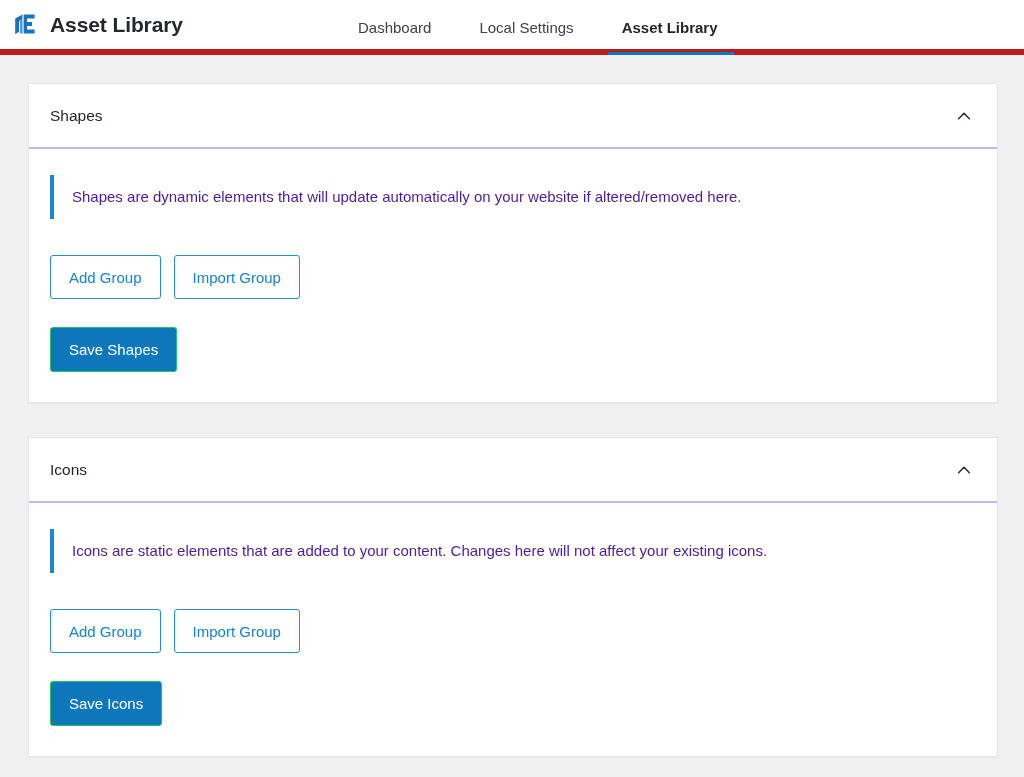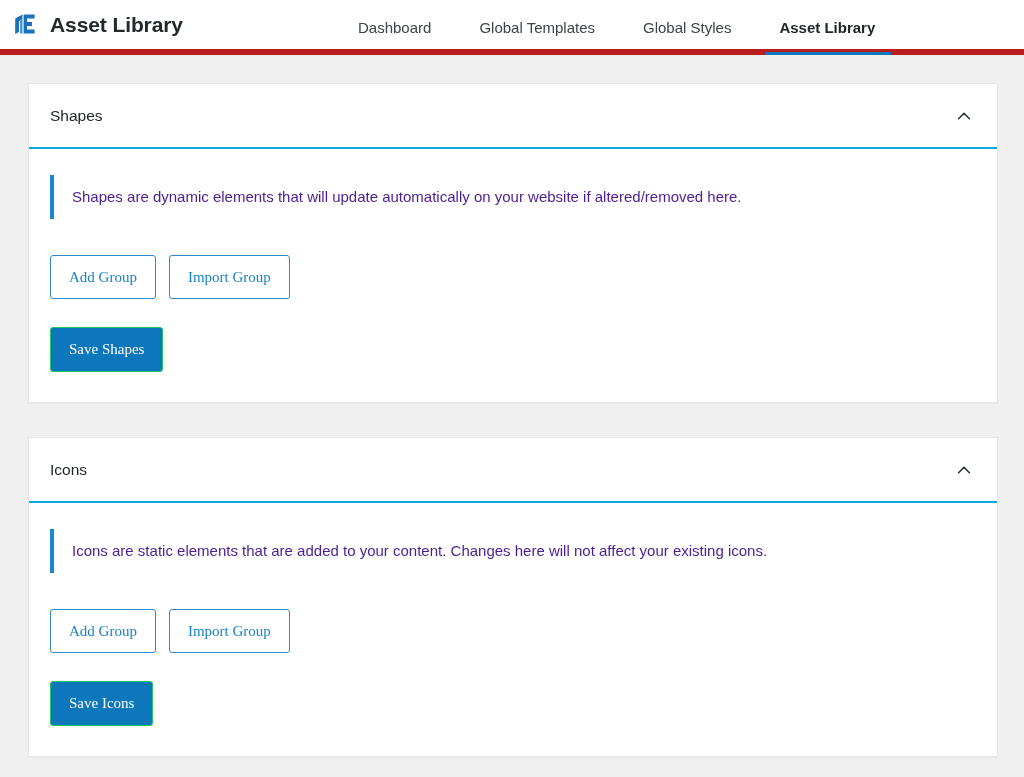--- a/index.html
+++ b/index.html
@@ -94,21 +94,21 @@
     margin-bottom: 34px;
     box-shadow: 0 1px 1px rgba(0,0,0,0.03);
   }
 
   .panel-header {
     height: 65px;
     display: flex;
     align-items: center;
     justify-content: space-between;
     padding: 0 24px 0 21px;
-    border-bottom: 2px solid #0ea5e9;
+    border-bottom: 2px solid #c4b5fd;
     cursor: pointer;
   }
 
   .panel-title {
     font-size: 15.5px;
     color: #1d2327;
     font-weight: normal;
   }
 
   .chevron {
@@ -137,21 +137,21 @@
     line-height: 1.5;
   }
 
   .btn-row {
     display: flex;
     gap: 13px;
     margin-bottom: 28px;
   }
 
   .btn {
-    font-family: Liberation Serif, serif;
+    font-family: Liberation Sans, sans-serif;
     font-size: 15px;
     line-height: 1;
     cursor: pointer;
     border-radius: 3px;
     padding: 3px 18px;
     height: 44px;
     display: inline-flex;
     align-items: center;
     justify-content: center;
     white-space: nowrap;
@@ -183,22 +183,21 @@
         <path d="M3.2 6.6 L10.4 2.6 L10.4 7.2 L7.0 9.1 L7.0 20.0 L3.2 22.1 Z" fill="#1a73ba"></path>
         <path d="M11.6 2.6 L22.6 2.6 L22.6 6.6 L15.0 6.6 L15.0 10.0 L20.0 10.0 L20.0 13.9 L15.0 13.9 L15.0 17.6 L22.6 17.6 L22.6 21.6 L11.6 21.6 Z" fill="#1a73ba"></path>
         <path d="M8.2 8.6 L10.4 7.4 L10.4 21.6 L8.2 21.6 Z" fill="#2f8fd0"></path>
       </svg>
     </span>
     <span class="brand-title">Asset Library</span>
   </div>
 
   <div class="nav">
     <button class="nav-item">Dashboard</button>
-    <button class="nav-item">Global Templates</button>
-    <button class="nav-item">Global Styles</button>
+    <button class="nav-item">Local Settings</button>
     <button class="nav-item active">Asset Library</button>
   </div>
 
 </div>
 
 <div class="content">
 
   <section class="panel">
     <div class="panel-header">
       <span class="panel-title">Shapes</span>

